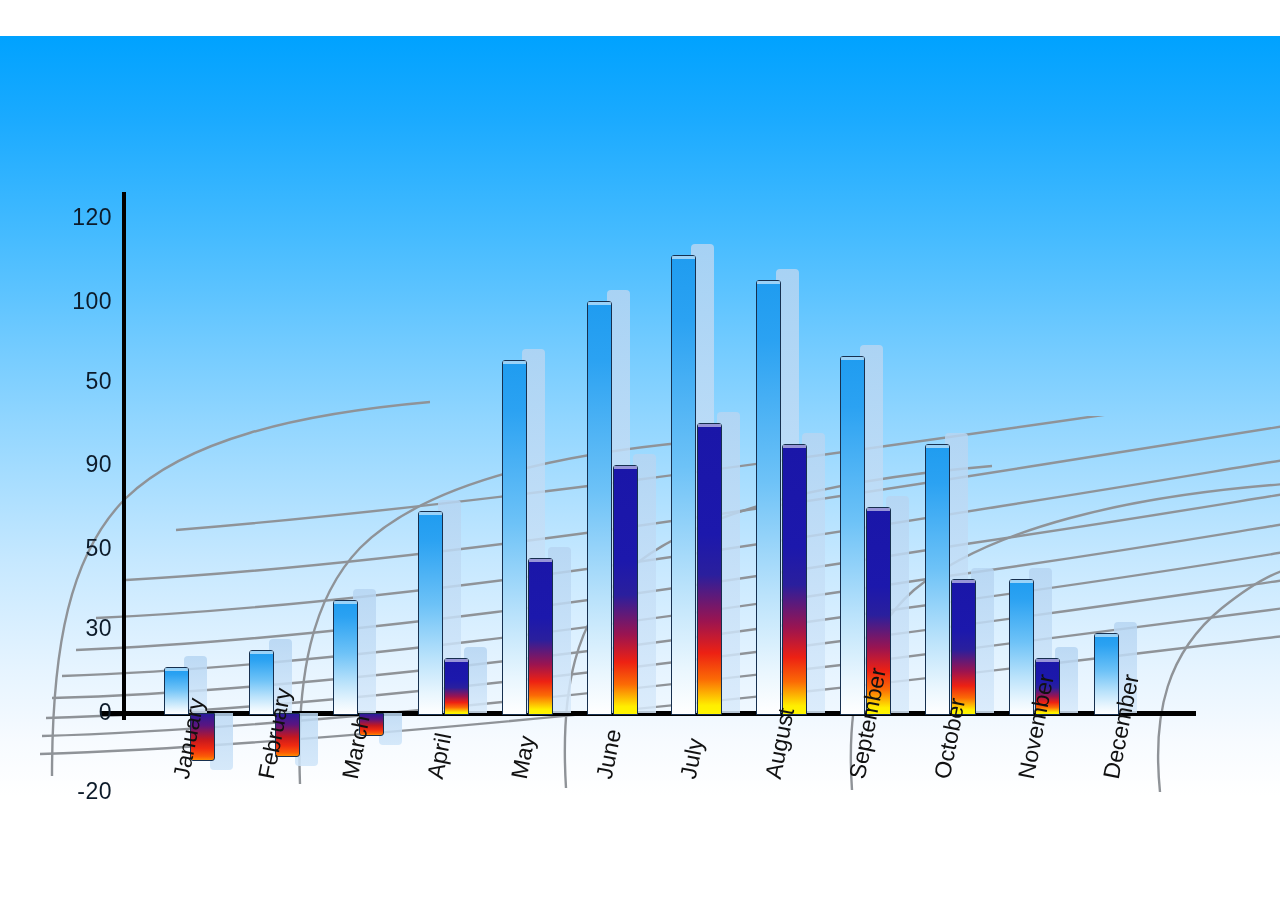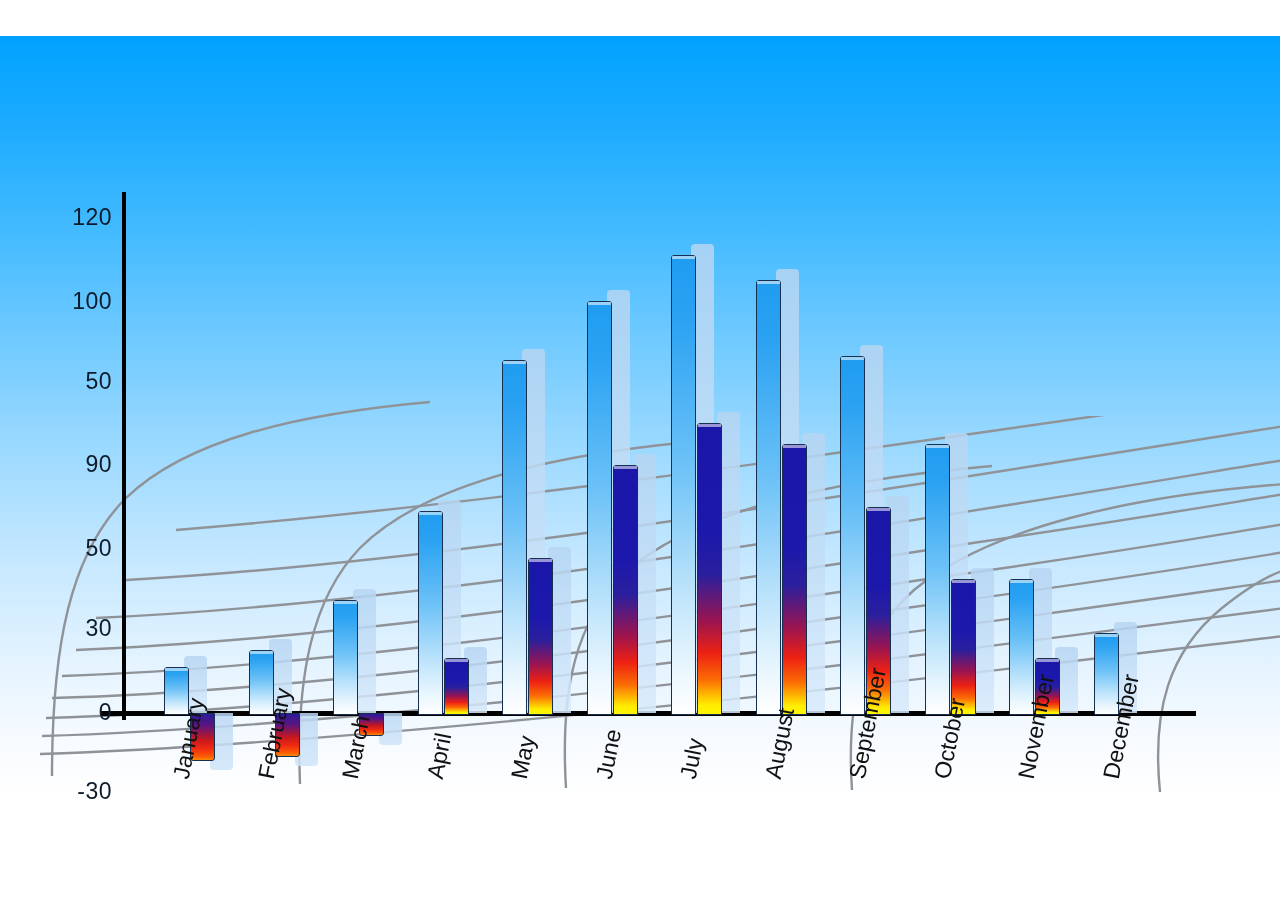--- a/index.html
+++ b/index.html
@@ -142,21 +142,21 @@
     <div class="ytickwrap" style="top:499px;">
       <div class="ytick">50</div>
     </div>
     <div class="ytickwrap" style="top:579px;">
       <div class="ytick">30</div>
     </div>
     <div class="ytickwrap" style="top:663px;">
       <div class="ytick">0</div>
     </div>
     <div class="ytickwrap" style="top:742px;">
-      <div class="ytick">-30</div>
+      <div class="ytick">-20</div>
     </div>
 
     <div id="bars">
         <div class="shadow" style="left: 184px; top: 619.8px; width: 23px; height: 57.2px;"></div>
         <div class="face blue" style="left: 164px; top: 630.8px; width: 23px; height: 46.2px;">
           <div class="cap"></div>
         </div>
         <div class="shadow neg" style="left: 210px; top: 677px; width: 23px; height: 57.2px;"></div>
         <div class="face flameshort neg" style="left: 190px; top: 677px; width: 23px; height: 46.2px;"></div>
         <div class="shadow" style="left: 268.5px; top: 603px; width: 23px; height: 74px;"></div>

